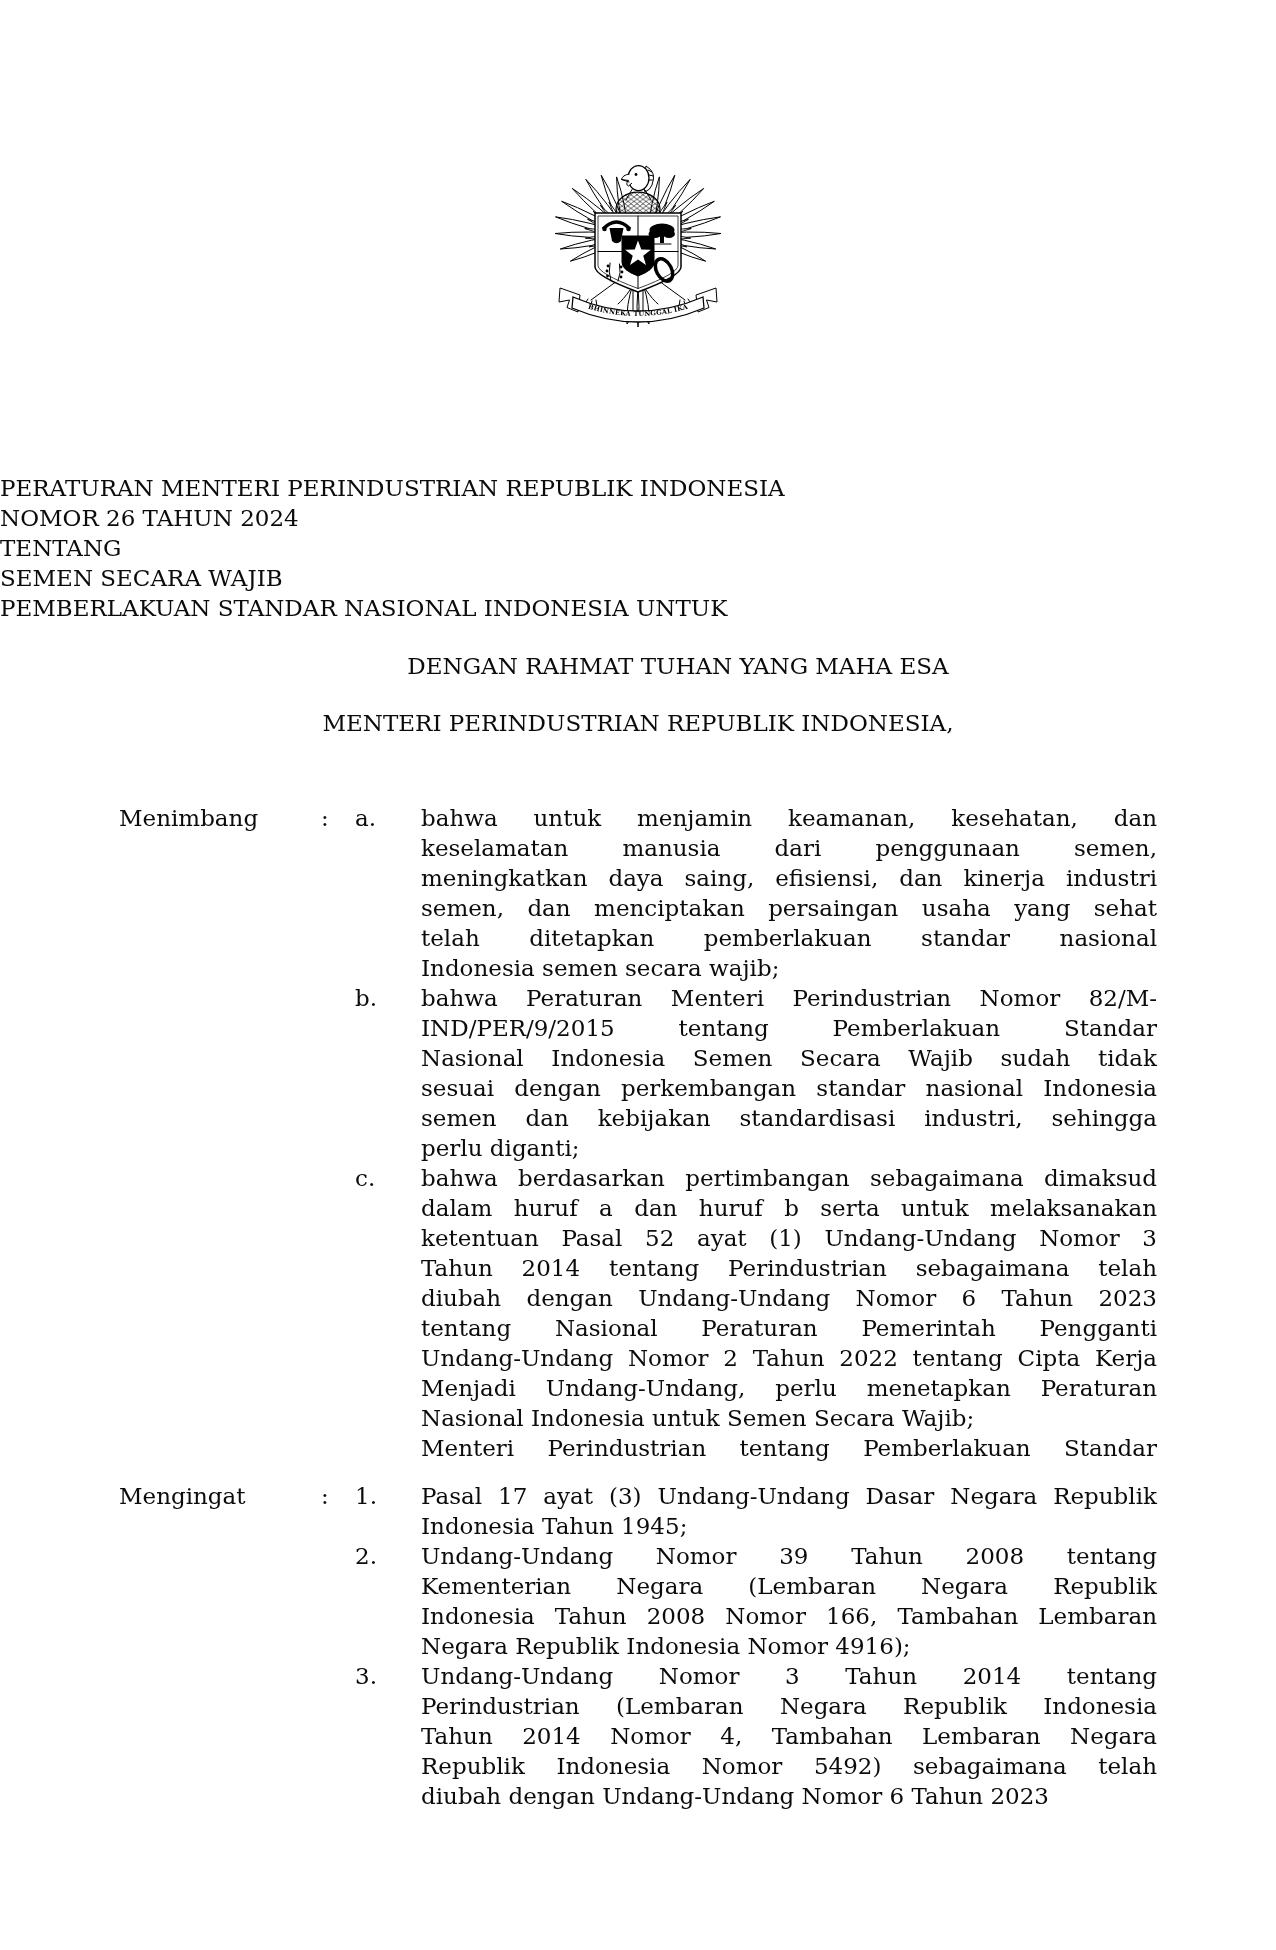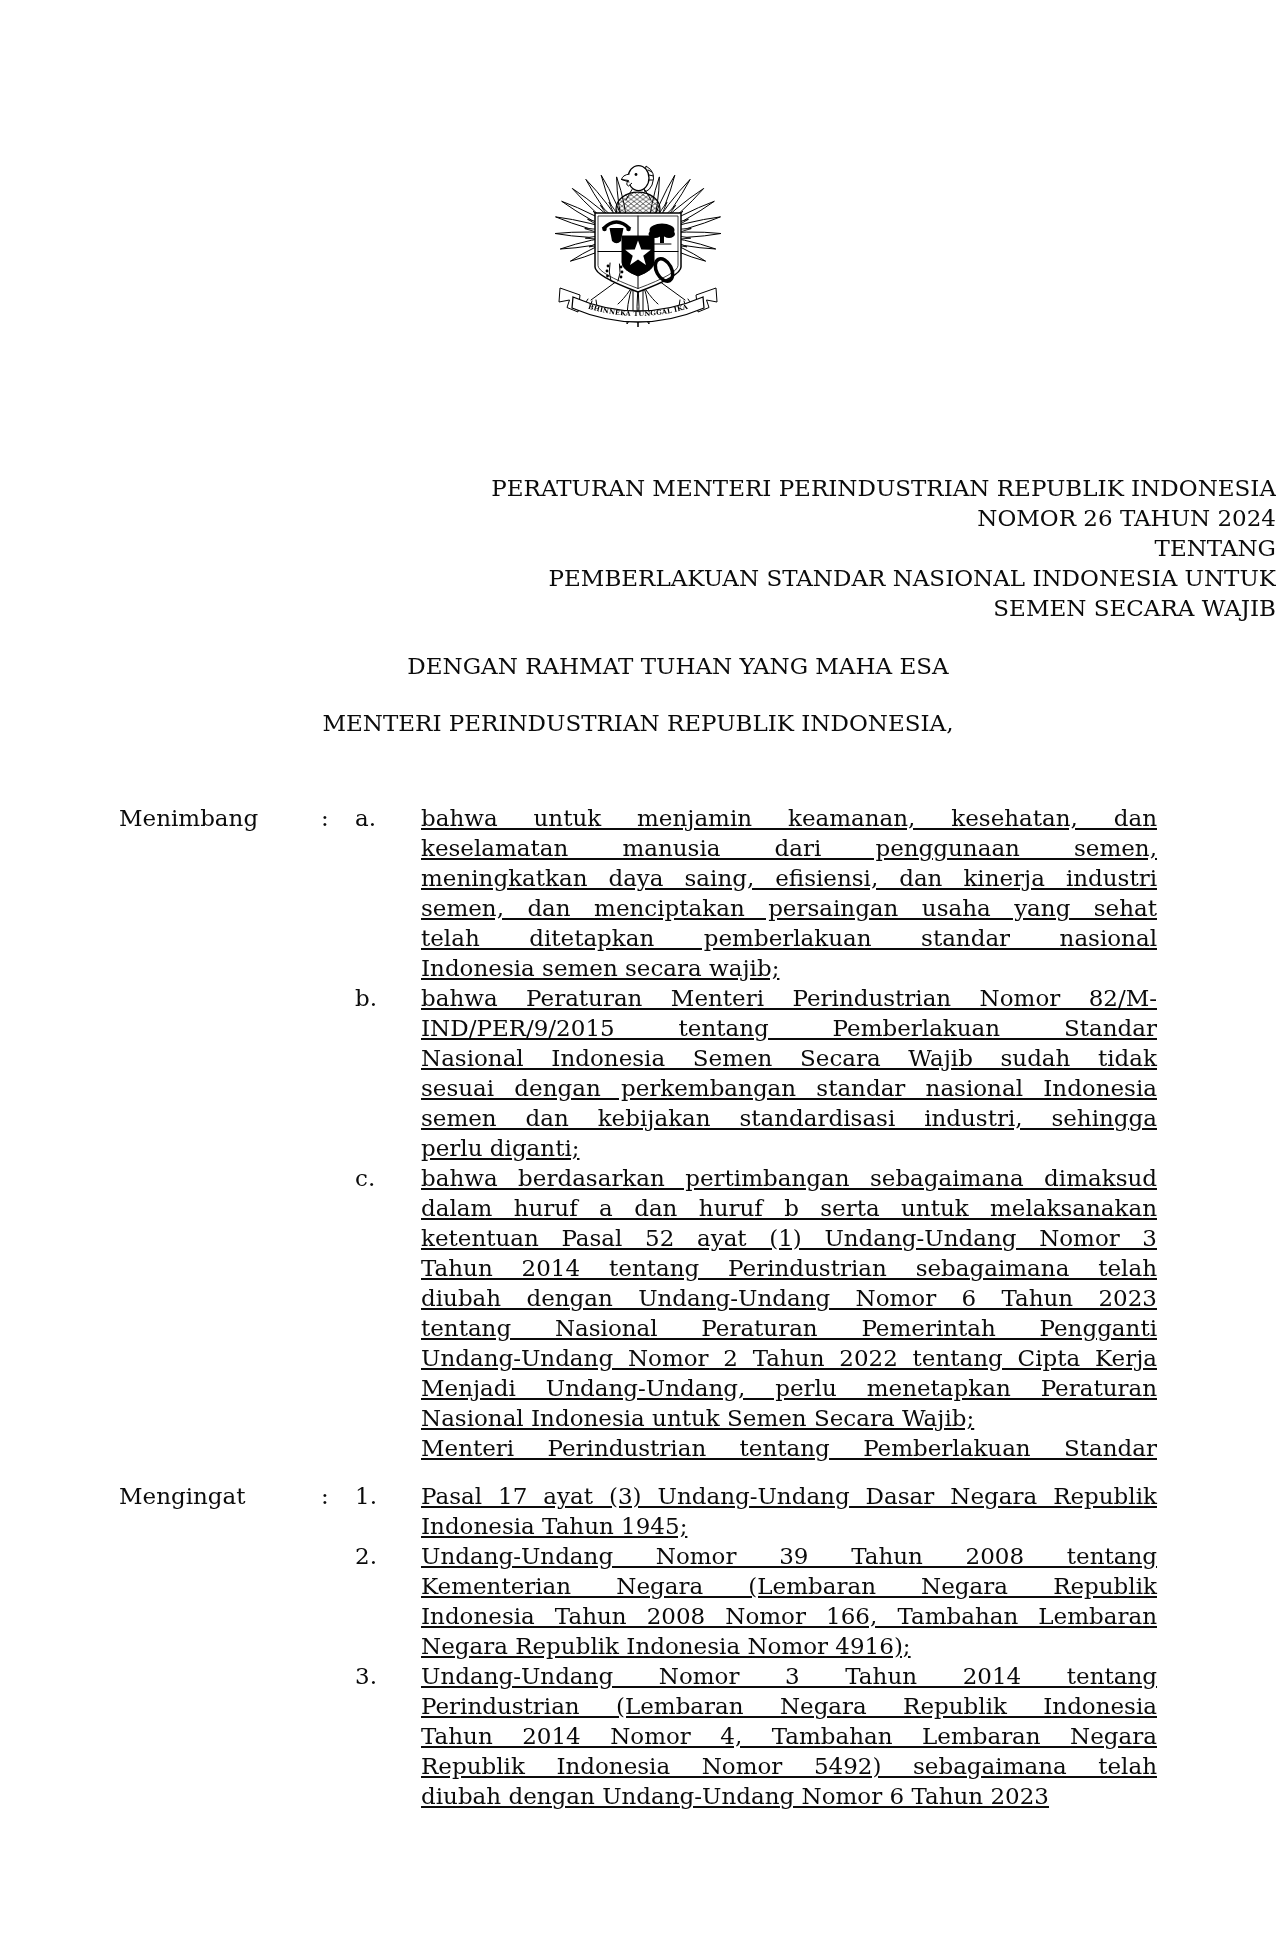--- a/index.html
+++ b/index.html
@@ -16,42 +16,41 @@
   .emblem-wrap{
     position:absolute;top:150px;left:50%;
     transform:translateX(-50%);
     width:170px;height:180px;
   }
   .emblem-wrap svg{width:100%;height:100%;display:block;}
   .title-block{
     position:absolute;top:473px;left:0;width:100%;
     text-align:center;
   }
-  .title-line{text-align:right;}
+  .title-line{text-align:left;}
   .invocation{
     position:absolute;top:651px;left:0;width:100%;text-align:center;padding-left:40px;
   }
   .authority{
     position:absolute;top:708px;left:0;width:100%;text-align:center;
   }
   .sections{
     position:absolute;top:803px;left:119px;width:1038px;
   }
   .section + .section{margin-top:18px;}
   .row{
     display:grid;
     grid-template-columns:202px 34px 66px 1fr;
   }
   .cell{white-space:nowrap;}
   .cell.text{
     white-space:normal;
     text-align:justify;
     -moz-text-align-last:justify;
     text-align-last:justify;
-    text-decoration:underline;
   }
   .cell.text.last{
     -moz-text-align-last:left;
     text-align-last:left;
   }
   .stroke{fill:none;stroke:#000;stroke-width:2;stroke-linecap:round;stroke-linejoin:round;}
 </style>
 </head>
 <body>
 
@@ -174,22 +173,22 @@
           <textPath href="#mottoPath" startOffset="50%" text-anchor="middle">BHINNEKA TUNGGAL IKA</textPath>
         </text>
       </g>
     </svg>
   </div>
 
   <div class="title-block">
     <div class="title-line">PERATURAN MENTERI PERINDUSTRIAN REPUBLIK INDONESIA</div>
     <div class="title-line">NOMOR 26 TAHUN 2024</div>
     <div class="title-line">TENTANG</div>
+    <div class="title-line">SEMEN SECARA WAJIB</div>
     <div class="title-line">PEMBERLAKUAN STANDAR NASIONAL INDONESIA UNTUK</div>
-    <div class="title-line">SEMEN SECARA WAJIB</div>
   </div>
 
   <div class="invocation">DENGAN RAHMAT TUHAN YANG MAHA ESA</div>
   <div class="authority">MENTERI PERINDUSTRIAN REPUBLIK INDONESIA,</div>
 
   <div class="sections" id="sections-root">
       <div class="section">
         <div class="row">
           <div class="cell label">Menimbang</div>
           <div class="cell colon">:</div>

